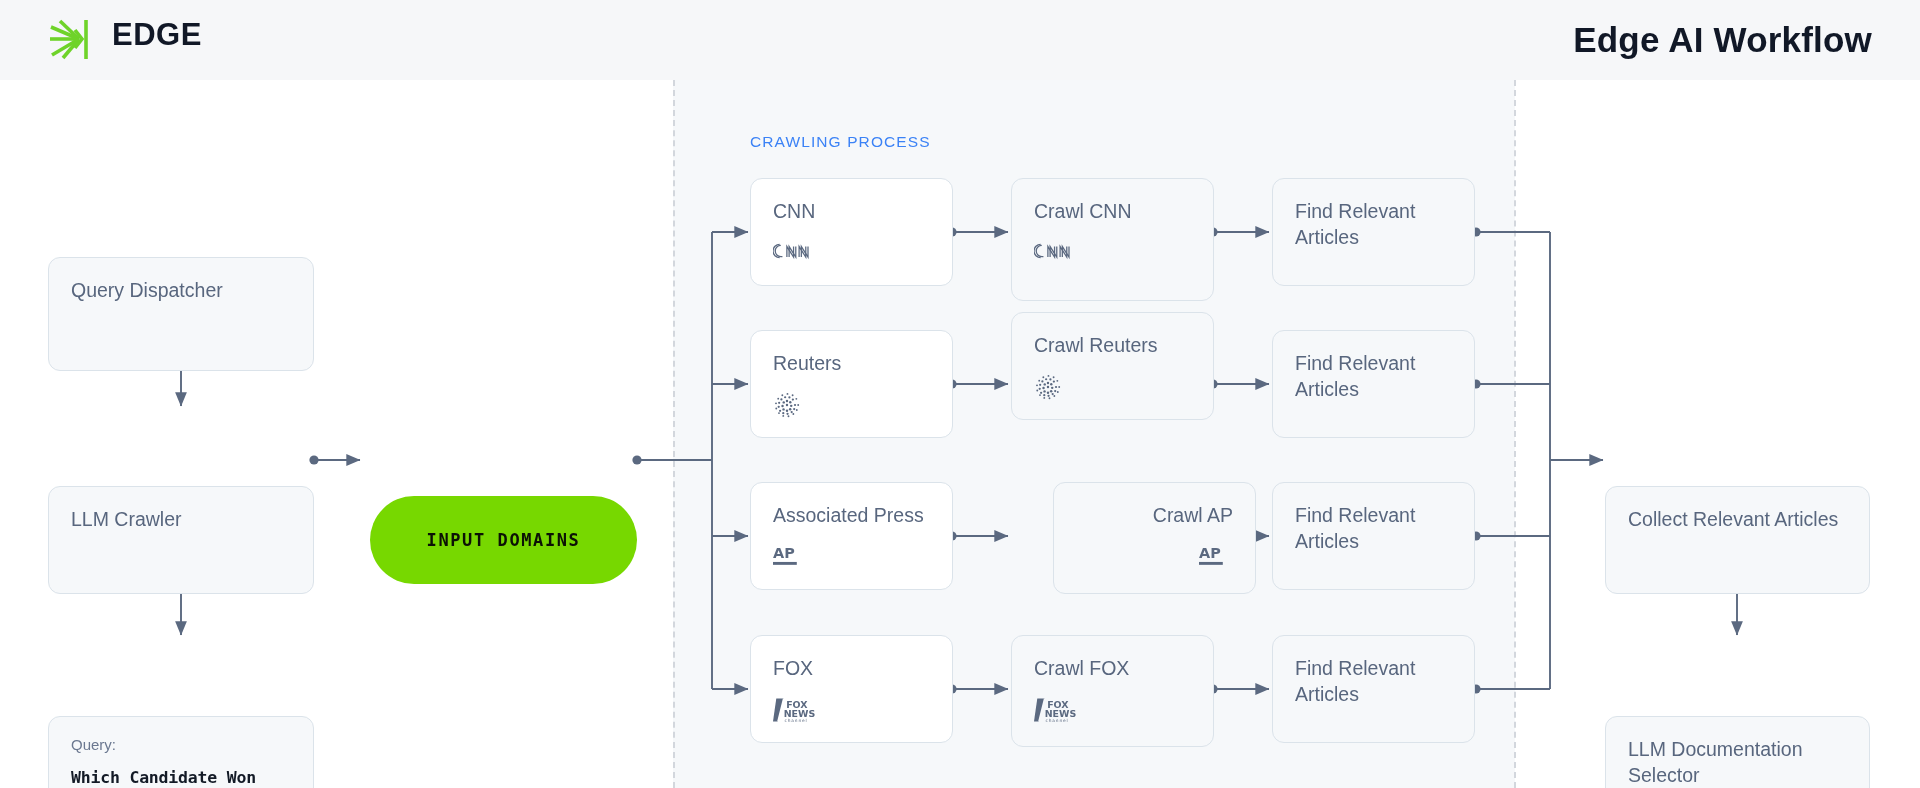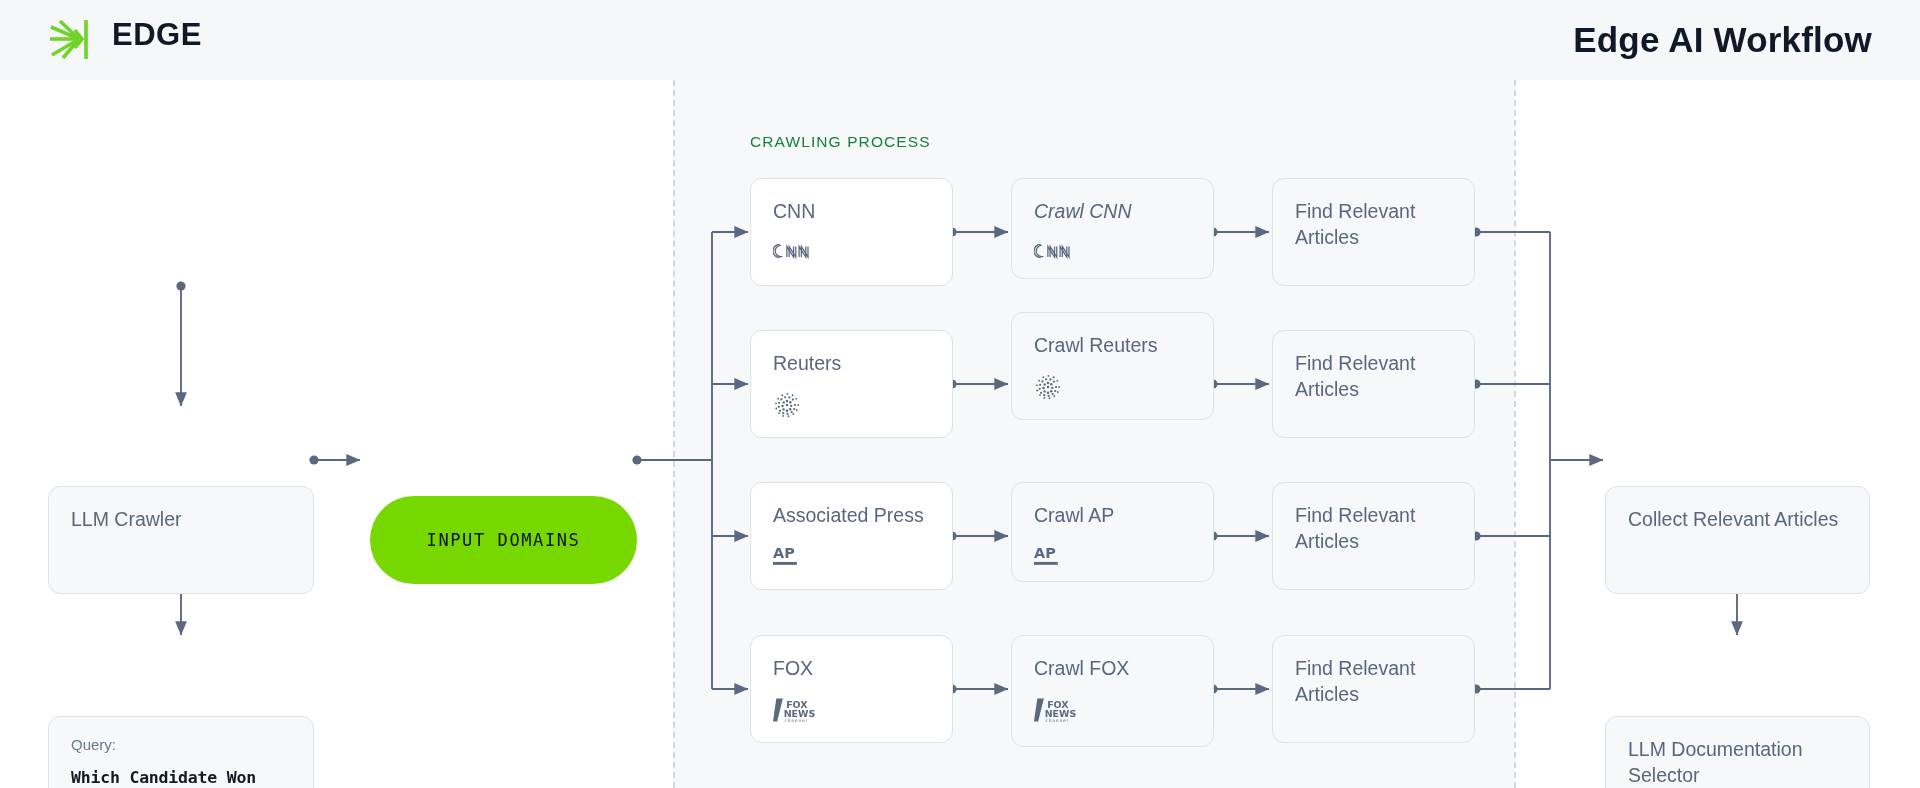--- a/index.html
+++ b/index.html
@@ -40,21 +40,21 @@
   }
   .divider{
     position:absolute; top:0; width:0; height:708px;
     border-left:2px dashed #d3d7dd;
   }
   .divider.left{ left:673px; }
   .divider.right{ left:1514px; }
 
   .section-label{
     position:absolute; left:750px; top:53px;
-    font-size:15.5px; letter-spacing:1.1px; color:#15803d; font-weight:400;text-align:center;
+    font-size:15.5px; letter-spacing:1.1px; color:#3b82f6; font-weight:400;text-align:center;
   }
 
   
   .node{
     position:absolute;
     border:1.6px solid #dbe3ea;
     border-radius:12px;
     background:#f6f8fa;
     padding:20px 22px;
     color:#58667e;
@@ -74,21 +74,21 @@
     letter-spacing:-0.2px;
   }
 
   .pill{
     position:absolute;
     background:#77d800;
     border-radius:44px;
     display:flex; align-items:center; justify-content:center;
     color:#0c1205;
     font-family:"DejaVu Sans Mono", monospace;
-    font-size:17px; font-weight:400; letter-spacing:1.6px;
+    font-size:17px; font-weight:700; letter-spacing:1.6px;
   }
 
   
   .edges{ position:absolute; left:0; top:0; width:1920px; height:708px; }
 
   
   .cnn-logo   { width:40px; height:24px; }
   .reuters-logo{ width:28px; height:28px; }
   .ap-logo    { width:34px; height:26px; }
   .fox-logo   { width:46px; height:28px; }
@@ -176,20 +176,23 @@
       <circle cx="1476" cy="609" r="4.6" fill="#5b6980" stroke="none"></circle>
       <line x1="1476" y1="609" x2="1550" y2="609"></line>
       <line x1="1550" y1="152" x2="1550" y2="609"></line>
       <line x1="1550" y1="380" x2="1603" y2="380" marker-end="url(#arrow)"></line>
 
       <circle cx="1737" cy="434" r="4.6" fill="#5b6980" stroke="none"></circle>
       <line x1="1737" y1="434" x2="1737" y2="555" marker-end="url(#arrow)"></line>
     </g>
   </svg>
 
+  <div class="node" style="left:48px; top:177px; width:266px; height:114px;">
+    <span>Query Dispatcher</span>
+  </div>
 
   <div class="node" style="left:48px; top:406px; width:266px; height:108px;">
     <span>LLM Crawler</span>
   </div>
 
   <div class="node query" style="left:48px; top:636px; width:266px; height:114px;">
     <div class="query-label">Query:</div>
     <div class="query-text">Which Candidate Won the 2024 Election?</div>
   </div>
 
@@ -275,21 +278,21 @@
           <path d="M4 2 L13 2 L6 30 L0 30 Z"></path>
           <path d="M12 2 L17 2 L10 30 L5 30 Z" fill="#ffffff"></path>
           <text x="16" y="13" font-family="DejaVu Sans, sans-serif" font-size="11.5" font-weight="700">FOX</text>
           <text x="13" y="24" font-family="DejaVu Sans, sans-serif" font-size="11.5" font-weight="700">NEWS</text>
           <text x="14" y="31" font-family="DejaVu Sans, sans-serif" font-size="5.2" letter-spacing="1.1">channel</text>
         </g>
       </svg>
     </span>
   </div>
 
-  <div class="node" style="left:1011px; top:98px; width:203px; height:101px;font-style:italic;">
+  <div class="node" style="left:1011px; top:98px; width:203px; height:123px;">
     <span>Crawl CNN</span>
     <span class="logo">
       <svg class="cnn-logo" viewBox="0 0 72 30">
         <g fill="none" stroke="#5b6980" stroke-width="2.3">
           <path d="M14 5a10 10 0 100 20h3"></path>
           <path d="M12 3a10 10 0 100 24"></path>
           <path d="M25 26V7l12 19V7"></path>
           <path d="M29 26V7l12 19V7"></path>
           <path d="M47 26V7l12 19V7"></path>
           <path d="M51 26V7l12 19V7"></path>
@@ -335,21 +338,21 @@
           <circle cx="5.6" cy="8.2" r="1"></circle>
             <circle cx="10" cy="4.6" r="1"></circle>
           <circle cx="15.5" cy="3.1" r="1"></circle>
             <circle cx="21" cy="4.6" r="1"></circle>
           <circle cx="25" cy="8.4" r="1"></circle>
         </g>
       </svg>
     </span>
   </div>
 
-  <div class="node" style="left:1011px; top:402px; width:203px; height:100px;">
+  <div class="node" style="left:1053px; top:402px; width:203px; height:112px;text-align:right;">
     <span>Crawl AP</span>
     <span class="logo">
       <svg class="ap-logo" viewBox="0 0 40 30">
         <text x="0" y="17" font-family="DejaVu Sans, sans-serif" font-size="17" font-weight="700" fill="#5b6980">AP</text>
         <rect x="0" y="22" width="28" height="3.4" fill="#5b6980"></rect>
       </svg>
     </span>
   </div>
 
   <div class="node" style="left:1011px; top:555px; width:203px; height:112px;">

